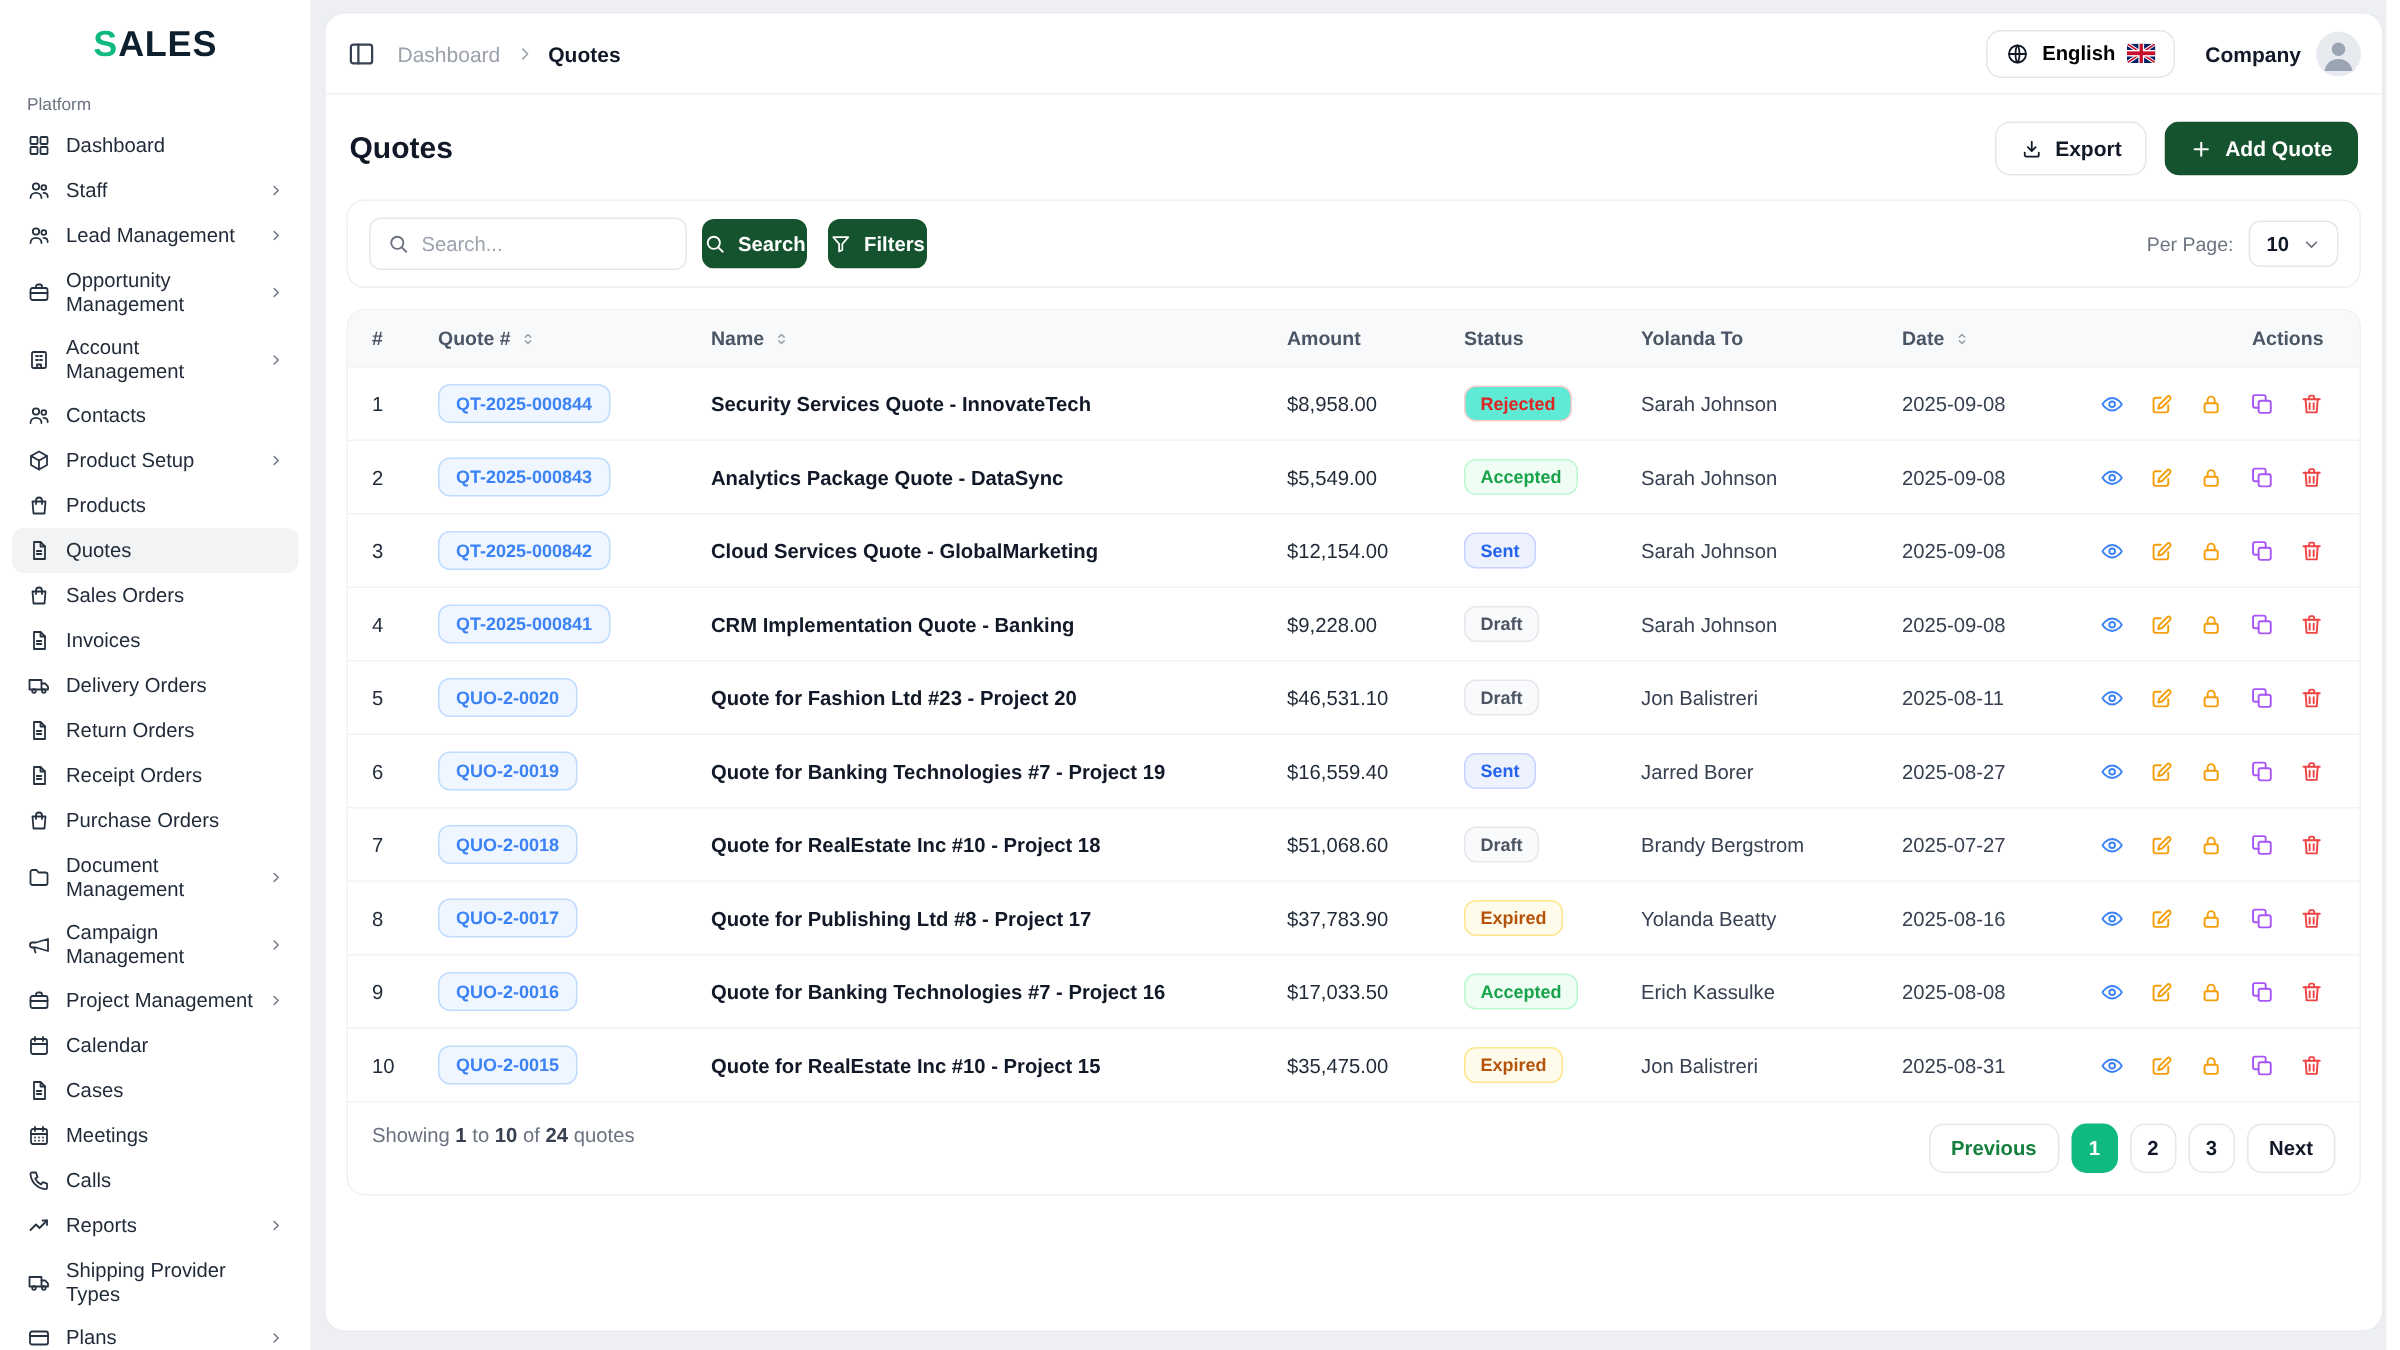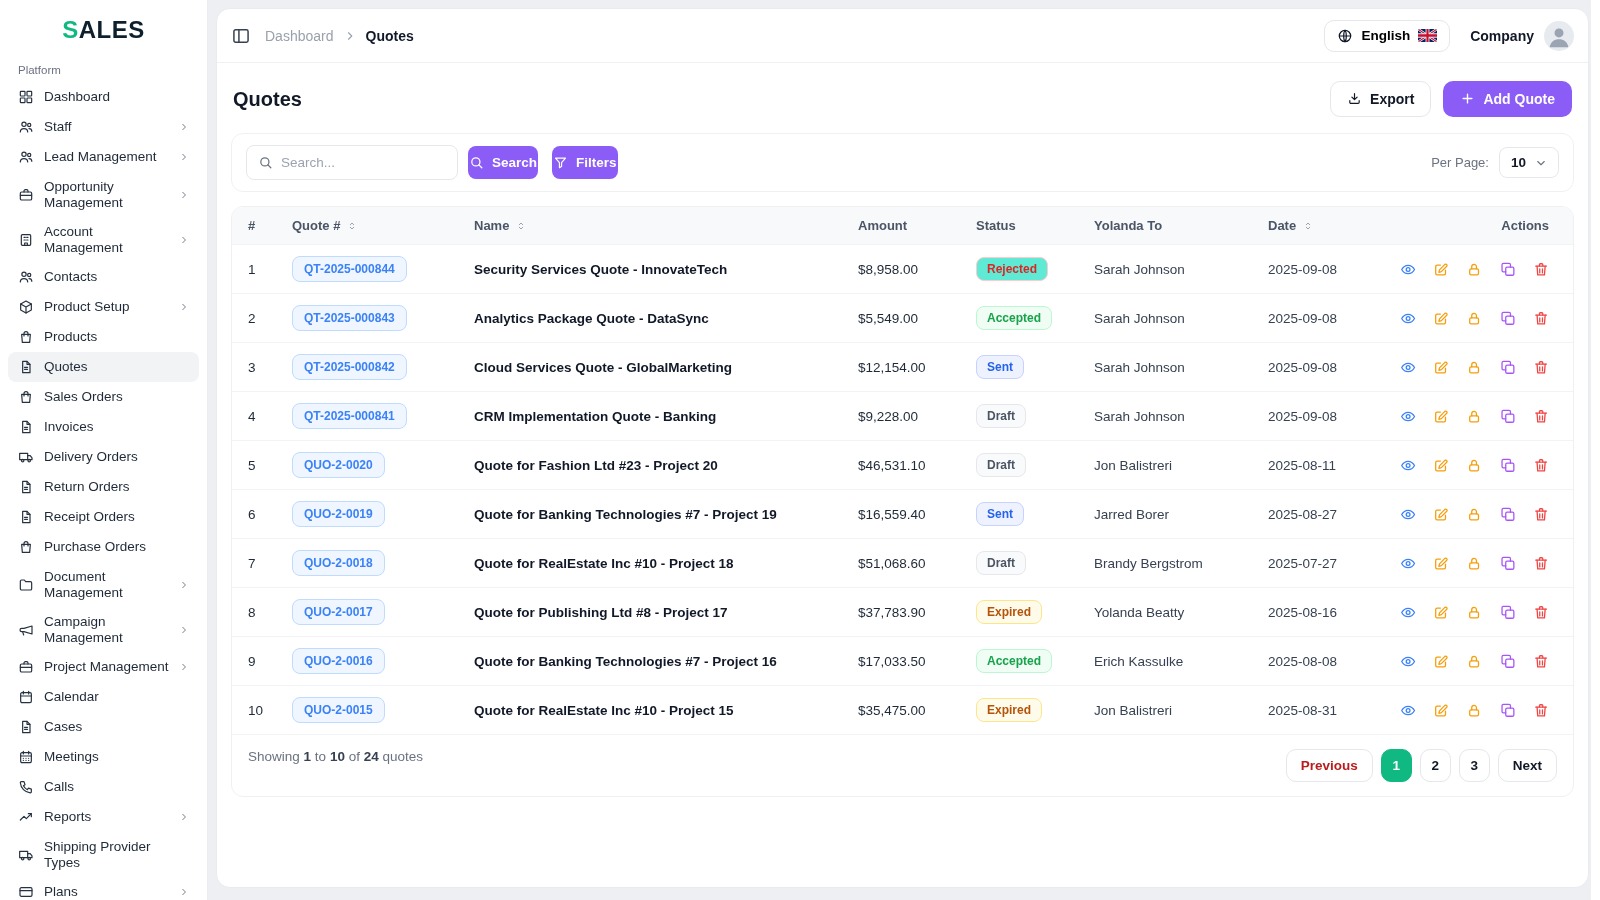--- a/index.html
+++ b/index.html
@@ -32,23 +32,23 @@
   .lang-btn { display:flex; align-items:center; gap:8px; border:1px solid #e5e7eb; border-radius:10px; padding:7px 12px; font-size:13.5px; font-weight:600; background:#fff; cursor:pointer; }
   .lang-btn .g { width:16px; height:16px; color:#111827; }
   .flag { width:19px; height:13px; border-radius:2px; overflow:hidden; }
   .company { margin:0 10px 0 20px; font-size:14px; font-weight:600; }
   .avatar { width:30px; height:30px; border-radius:50%; background:#e7eaee; overflow:hidden; cursor:pointer; }
 
   .content { padding:12px 14px; }
   .title-row { display:flex; align-items:center; margin:6px 2px 16px; }
   .page-title { font-size:20px; font-weight:700; }
   .title-actions { margin-left:auto; display:flex; gap:12px; }
-  .btn { display:flex; align-items:flex-start; gap:8px; border-radius:10px; padding:9px 16px; font-size:14px; font-weight:600; cursor:pointer; border:1px solid transparent; }
+  .btn { display:flex; align-items:flex-end; gap:8px; border-radius:10px; padding:9px 16px; font-size:14px; font-weight:600; cursor:pointer; border:1px solid transparent; }
   .btn-outline { background:#fff; border-color:#e5e7eb; color:#111827; }
-  .btn-green { background:#8b5cf6; color:#fff; }
+  .btn-green { background:#14532d; color:#fff; }
   .btn .bicon { width:15px; height:15px; }
 
   .toolbar-card { border:1px solid #eef0f2; border-radius:12px; padding:11px 14px; display:flex; align-items:center; background:#fff; }
   .search-box { display:flex; align-items:center; gap:8px; width:212px; height:35px; border:1px solid #e5e7eb; border-radius:8px; padding:0 11px; color:#9ca3af; }
   .search-box .sicon { width:15px; height:15px; color:#6b7280; flex:0 0 15px; }
   .search-box input { border:none; outline:none; width:100%; font-size:13.5px; color:#374151; font-family:inherit; background:transparent; }
   .search-box input::placeholder { color:#9ca3af; }
   .btn-sm { padding:8px 0; border-radius:8px; font-size:13.5px; }
   .ml10 { margin-left:10px; } .ml14 { margin-left:14px; }
   .toolbar-right { margin-left:auto; display:flex; align-items:center; gap:10px; }
@@ -71,21 +71,21 @@
   .amount-cell { color:#1f2937; font-weight:500; }
   .status-badge { display:inline-block; font-size:12px; font-weight:600; border-radius:8px; padding:4px 10px; border:1px solid transparent; }
   .actions-cell { display:flex; justify-content:flex-end; gap:17px; padding-right:24px; }
   .act-ic { width:17px; height:17px; cursor:pointer; }
 
   .table-footer { display:flex; align-items:flex-start; border-top:1px solid #f1f3f5; padding:14px 16px; }
   .showing { font-size:13.5px; color:#6b7280; }
   .showing b { color:#374151; font-weight:600; }
   .pager { margin-left:auto; display:flex; gap:8px; align-items:center; }
   .page-pill { border:1px solid #e5e7eb; border-radius:10px; background:#fff; font-size:13.5px; font-weight:600; color:#111827; padding:8px 14px; cursor:pointer; }
-  .page-pill.prev { color:#b91c1c; }
+  .page-pill.prev { color:#15803d; }
   .page-num { min-width:31px; text-align:center; padding:8px 0; }
   .page-num.active { background:#10b981; border-color:#10b981; color:#fff; }
 
   .scroll-strip { position:absolute; right:0; top:0; width:9px; height:900px; background:#ffffff; z-index:5; }
 </style>
 </head>
 <body>
 
 <aside class="sidebar">
   <div class="logo"><span class="accent">S</span><span>ALES</span></div>

